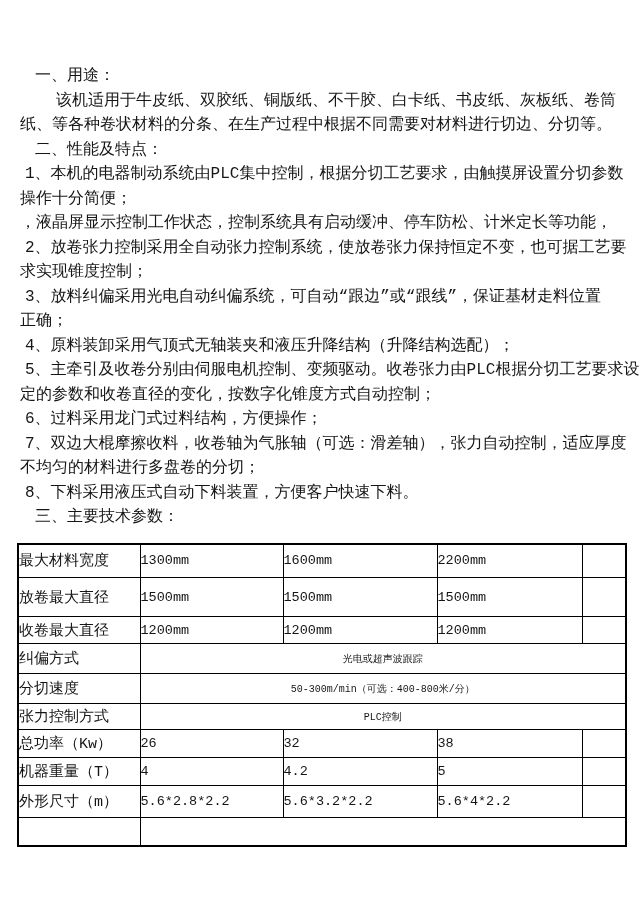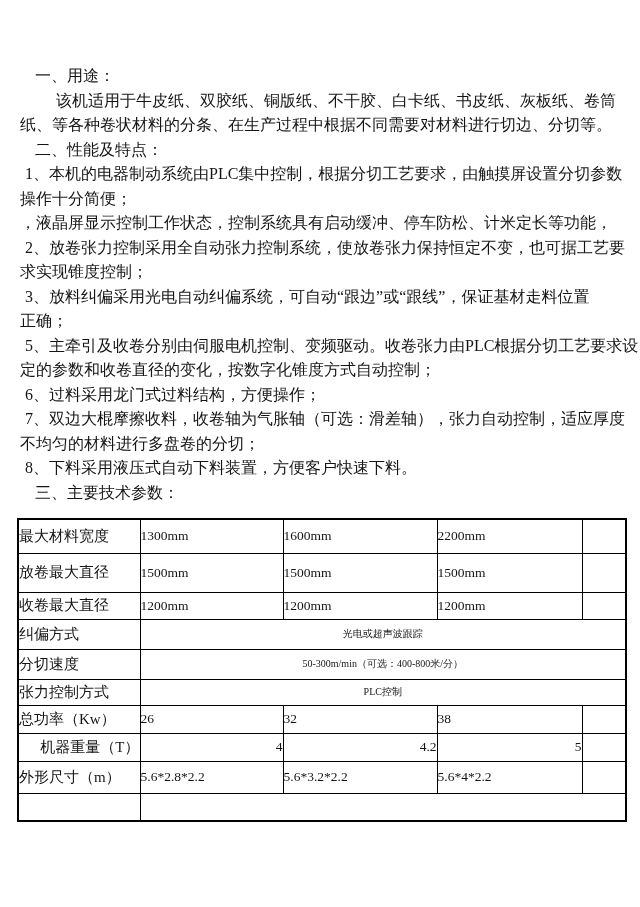--- a/index.html
+++ b/index.html
@@ -1,21 +1,21 @@
 <!DOCTYPE html>
 <html><head>
 <meta charset="utf-8">
 <style>
   html,body{margin:0;padding:0;background:#ffffff;}
   .page{
     position:relative;
     width:640px;
     height:907px;
     background:#ffffff;
-    font-family:Liberation Serif, serif;
+    font-family:Liberation Mono, monospace;
     color:#151515;
     overflow:hidden;
   }
   .doc{
     padding:64px 0 0 20px;
     font-size:16px;
   }
   .line{
     line-height:24.5px;
     height:24.5px;
@@ -75,20 +75,23 @@
       </div>
       <div class="sec item">
         <div class="line">2、放卷张力控制采用全自动张力控制系统，使放卷张力保持恒定不变，也可据工艺要</div>
         <div class="line">求实现锥度控制；</div>
       </div>
       <div class="sec item">
         <div class="line">3、放料纠偏采用光电自动纠偏系统，可自动“跟边”或“跟线”，保证基材走料位置</div>
         <div class="line">正确；</div>
       </div>
       <div class="sec item">
+        <div class="line">4、原料装卸采用气顶式无轴装夹和液压升降结构（升降结构选配）；</div>
+      </div>
+      <div class="sec item">
         <div class="line">5、主牵引及收卷分别由伺服电机控制、变频驱动。收卷张力由PLC根据分切工艺要求设</div>
         <div class="line">定的参数和收卷直径的变化，按数字化锥度方式自动控制；</div>
       </div>
       <div class="sec item">
         <div class="line">6、过料采用龙门式过料结构，方便操作；</div>
       </div>
       <div class="sec item">
         <div class="line">7、双边大棍摩擦收料，收卷轴为气胀轴（可选：滑差轴），张力自动控制，适应厚度</div>
         <div class="line">不均匀的材料进行多盘卷的分切；</div>
       </div>
@@ -141,21 +144,21 @@
           <td class="label-cell">张力控制方式</td>
           <td colspan="4" class="merged-cell">PLC控制</td>
         </tr>
         <tr style="height: 28px;">
           <td class="label-cell">总功率（Kw）</td>
           <td class="data-cell">26</td>
           <td class="data-cell">32</td>
           <td class="data-cell">38</td>
           <td class="empty-cell"></td>
         </tr>
-        <tr style="height: 28px; text-align: right;">
+        <tr style="height: 28px;">
           <td class="label-cell">机器重量（T）</td>
           <td class="data-cell">4</td>
           <td class="data-cell">4.2</td>
           <td class="data-cell">5</td>
           <td class="empty-cell"></td>
         </tr>
         <tr style="height: 32px;">
           <td class="label-cell">外形尺寸（m）</td>
           <td class="data-cell">5.6*2.8*2.2</td>
           <td class="data-cell">5.6*3.2*2.2</td>

